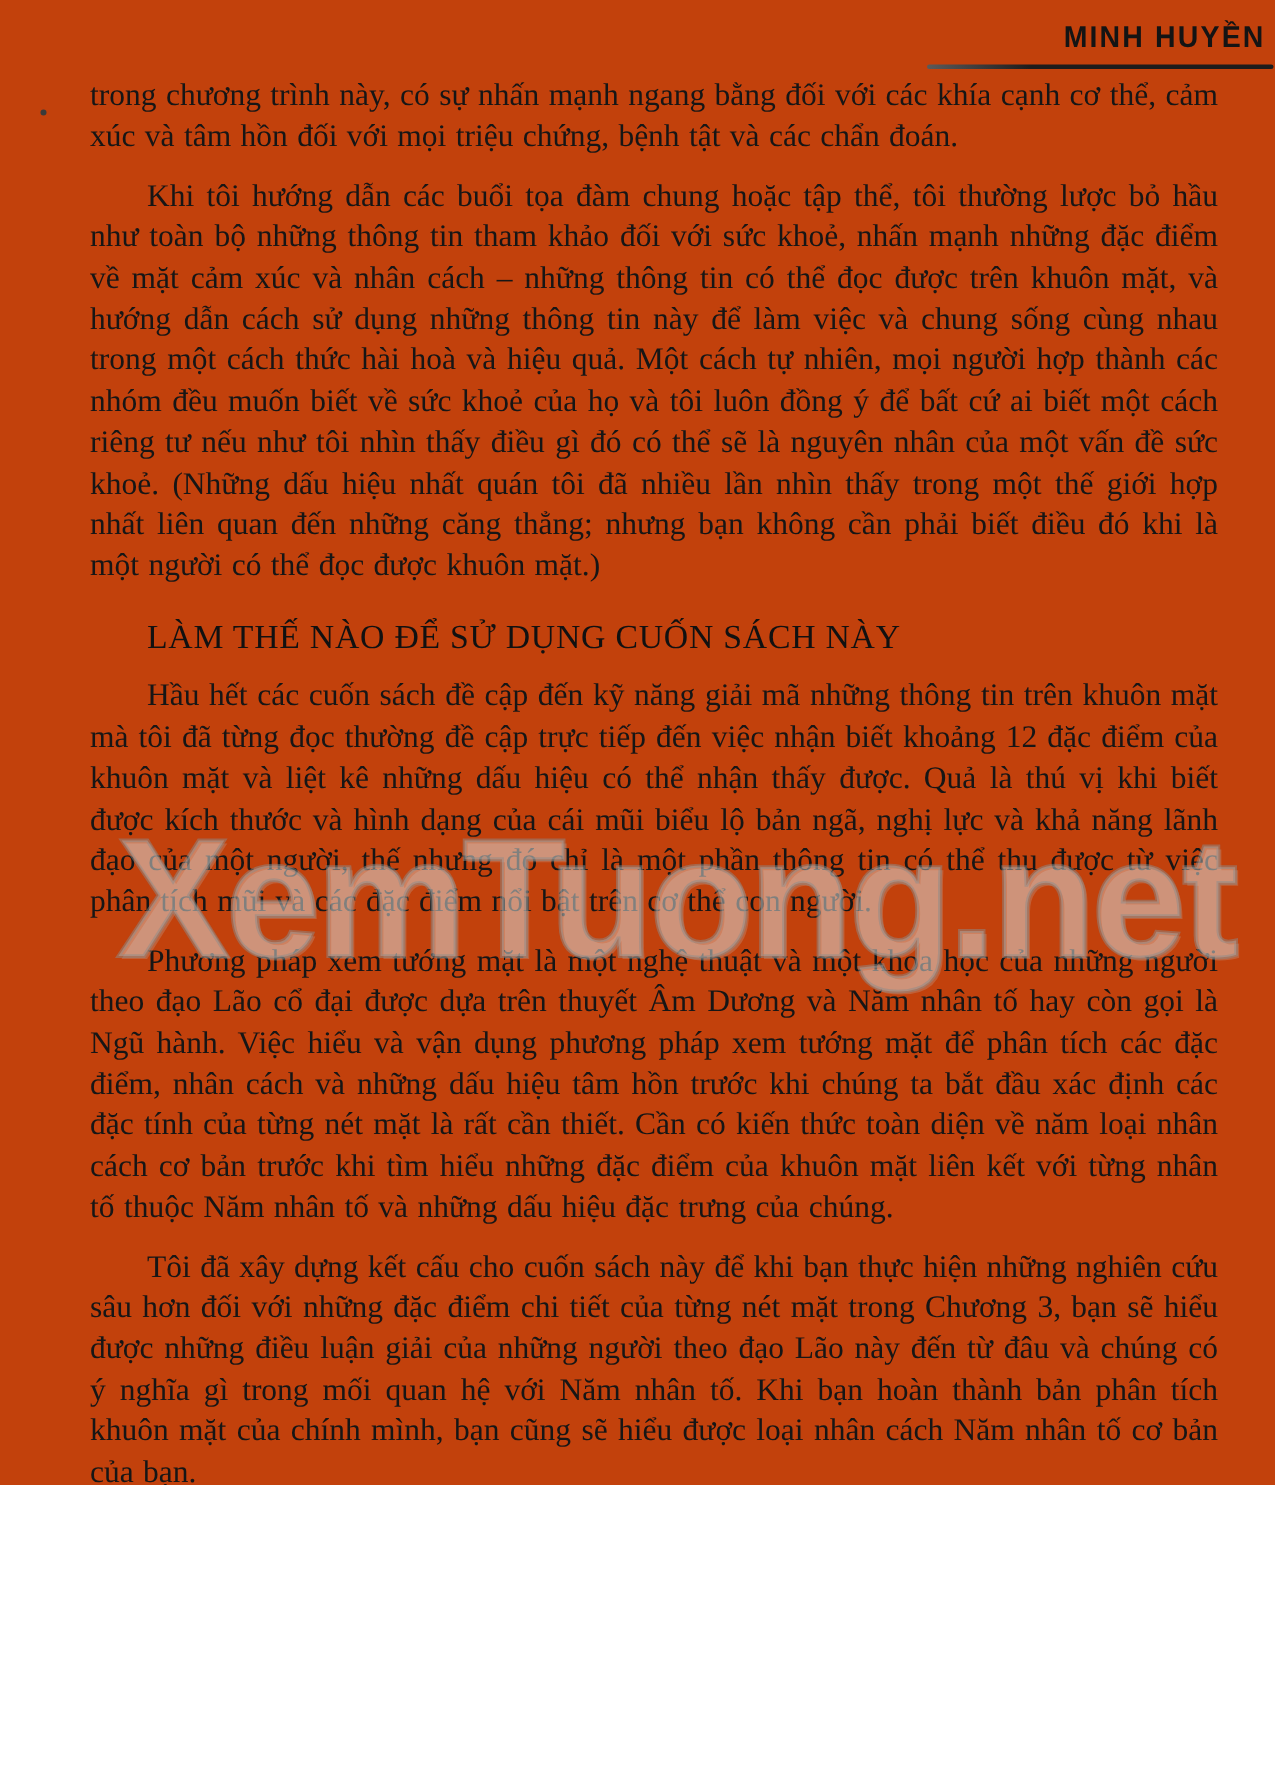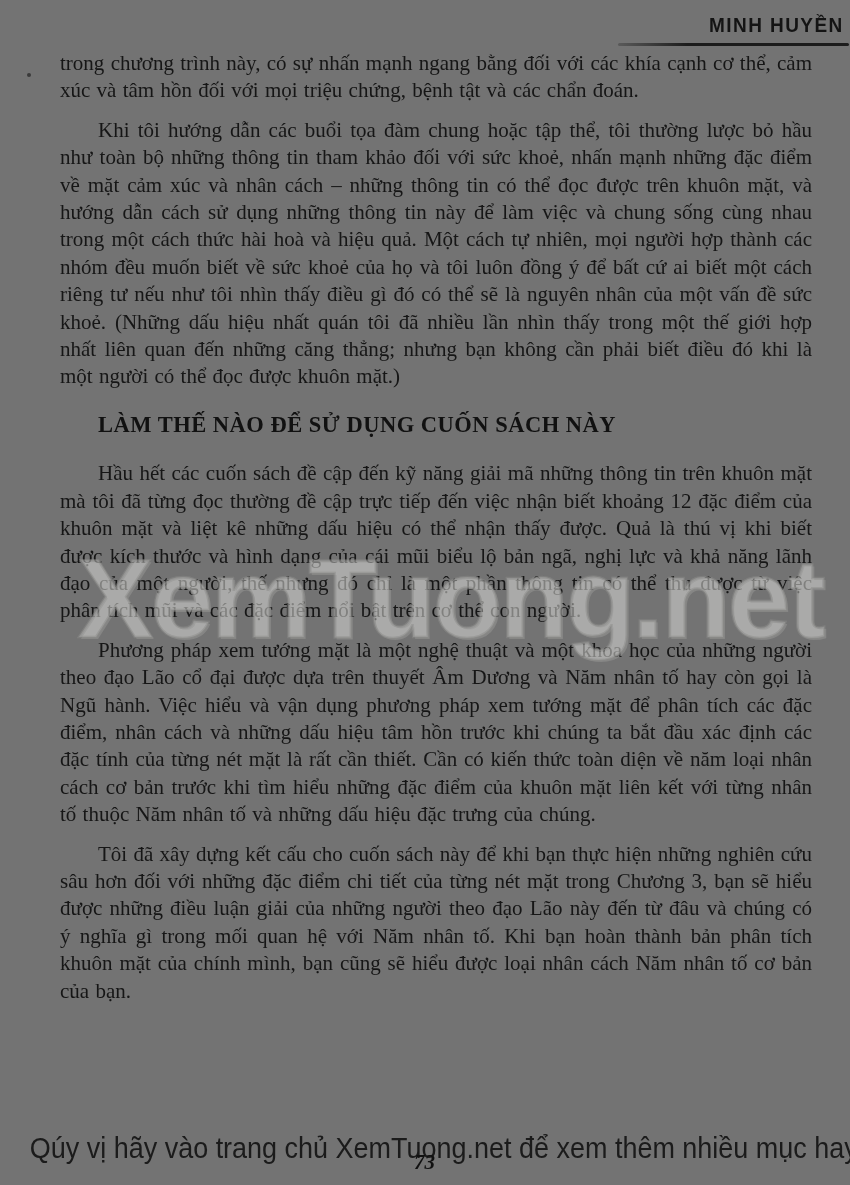--- a/index.html
+++ b/index.html
@@ -3,22 +3,22 @@
 <meta charset="utf-8">
 <style>
   html, body {
     margin: 0;
     padding: 0;
     background: #ffffff;
   }
   .page {
     position: relative;
     width: 850px;
-    height: 1185px;
-    background: #737373;
+    height: 990px;
+    background: #c2410c;
     overflow: hidden;
     font-family: "Liberation Serif", serif;
     color: #161616;
   }
 
   
   .running-header {
     position: absolute;
     top: 14px;
     right: 6px;
@@ -63,24 +63,24 @@
   }
   .content p {
     margin: 0 0 12px 0;
     text-indent: 38px;
     word-spacing: 1px;
   }
   .content p.no-indent {
     text-indent: 0;
   }
   .section-heading {
-    margin: 20px 0 22px 0;
+    margin: 20px 0 12px 0;
     padding-left: 38px;
     font-size: 22.5px;
-    font-weight: bold;
+    font-weight: normal;
     letter-spacing: 0.5px;
     color: #111;
   }
 
   
   .watermark {
     position: absolute;
     left: 78px;
     top: 534px;
     width: 770px;

